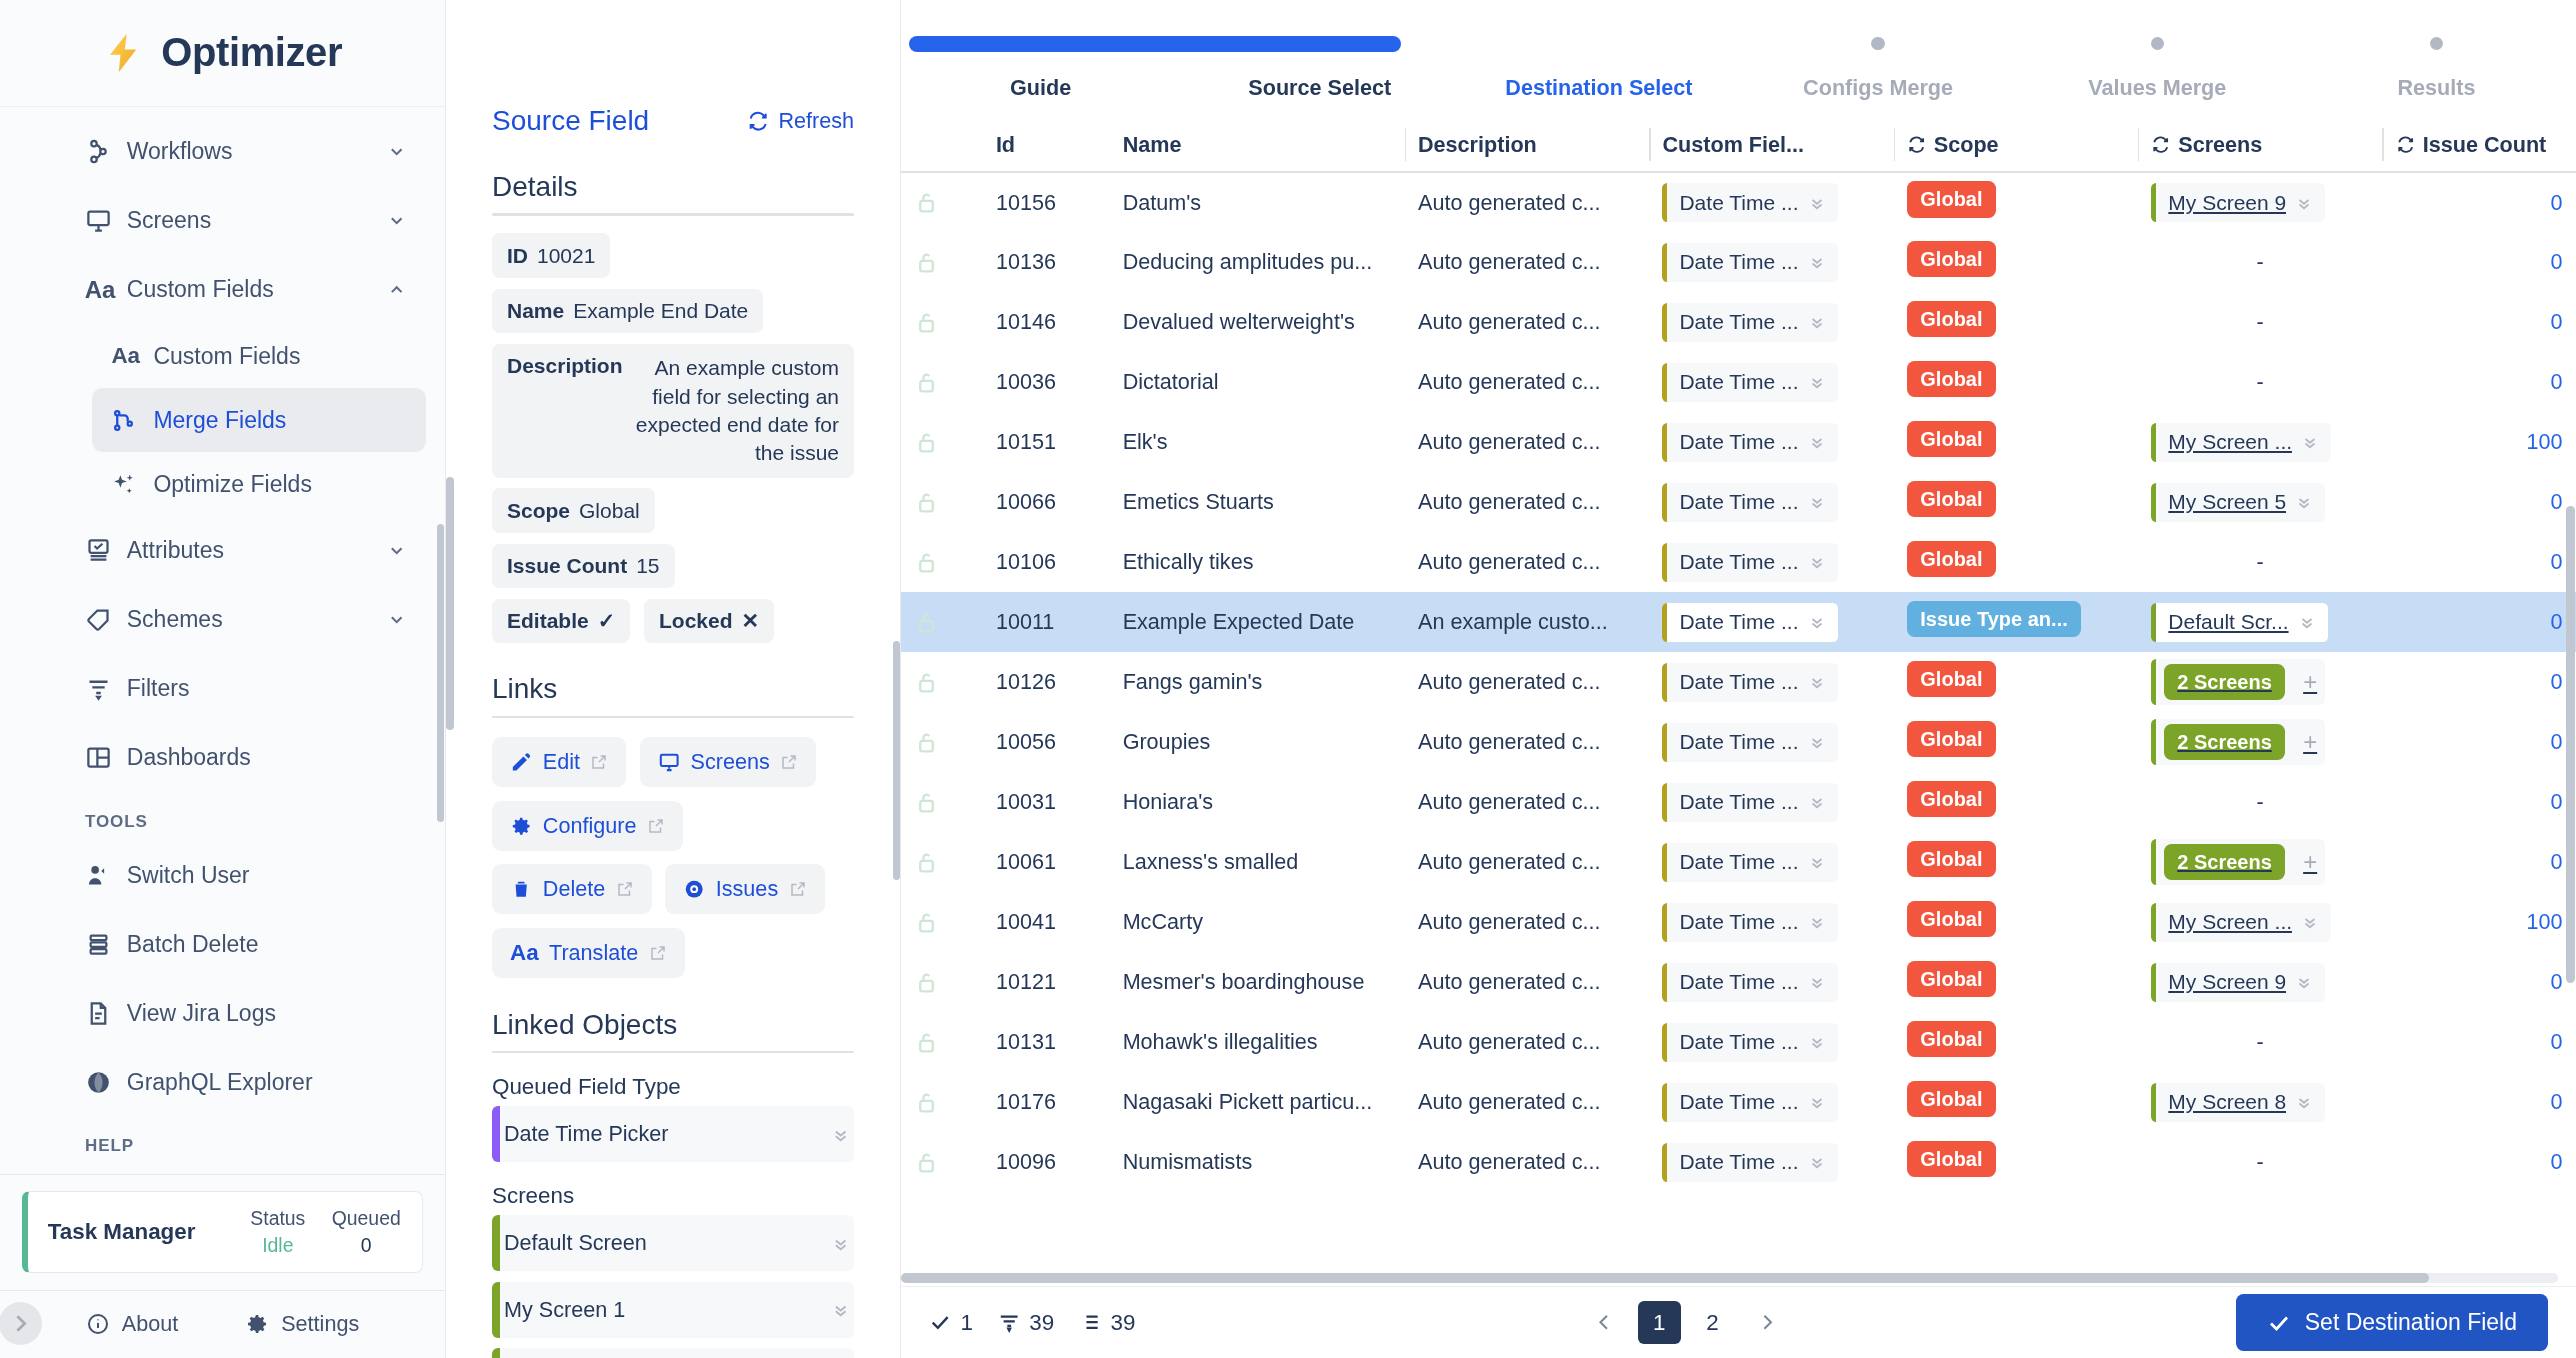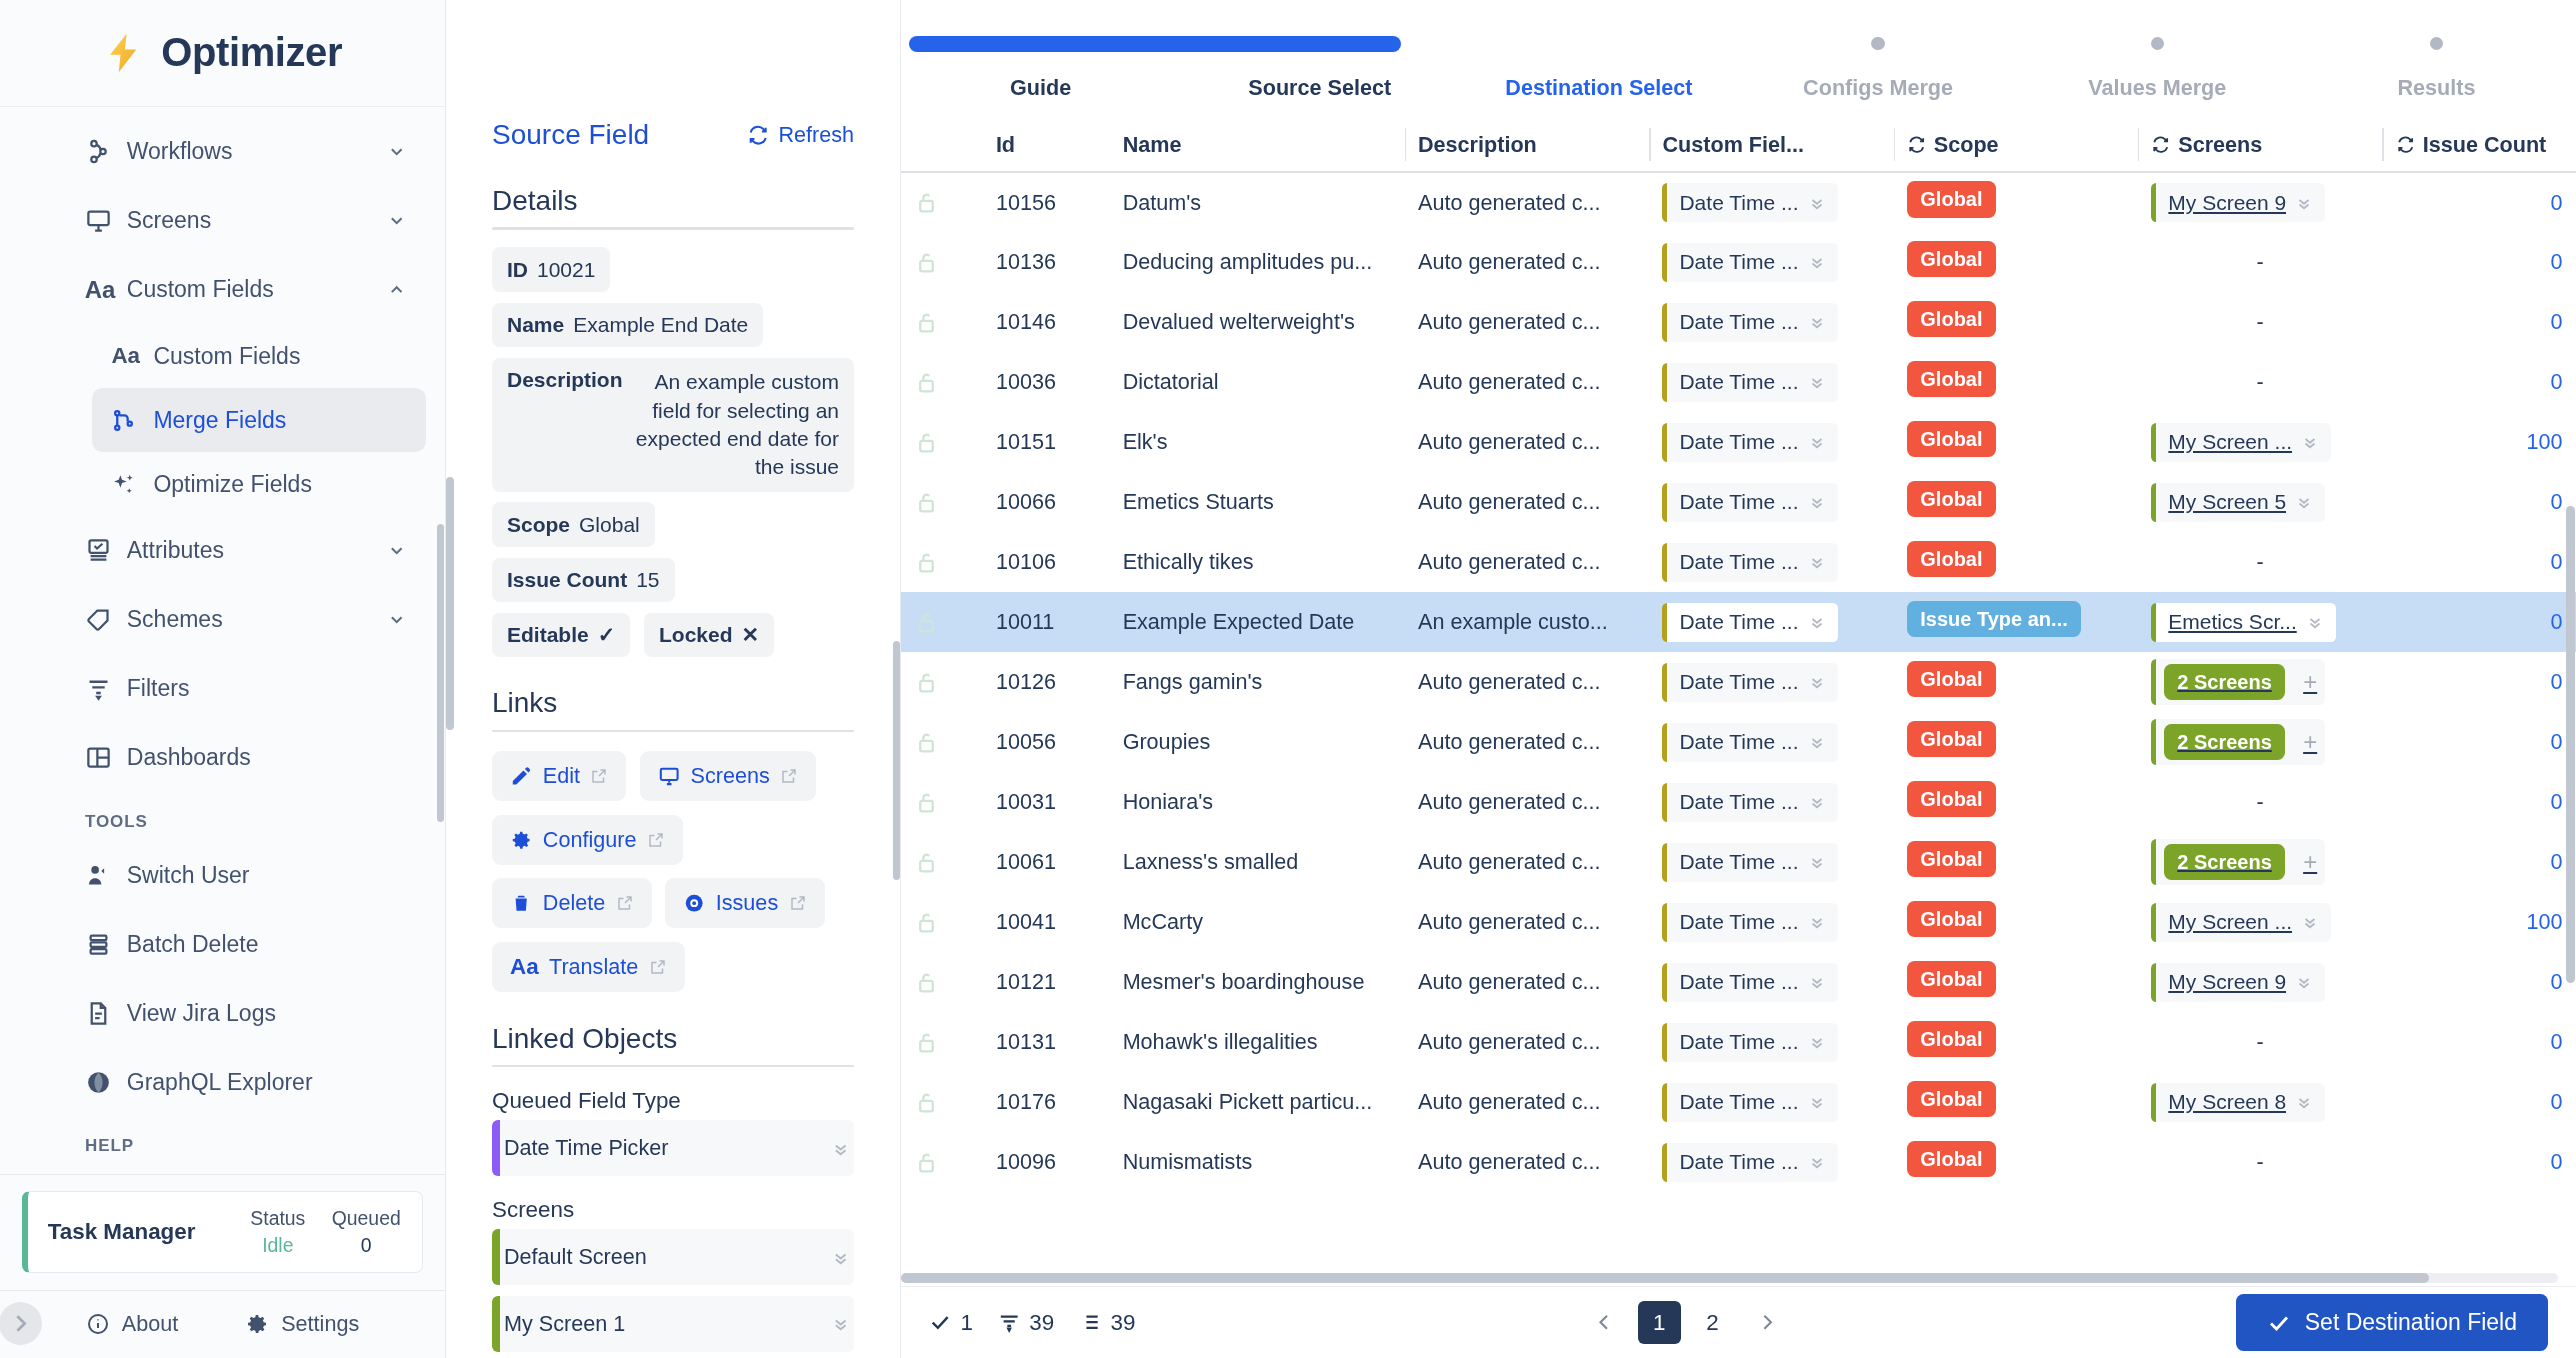--- a/index.html
+++ b/index.html
@@ -74,21 +74,21 @@
     background: #e4e6ea; border-radius: 50%; display: flex; align-items: center;
     justify-content: center; color: #a5acb8; font-size: 27px;
   }
 
   
   .details-panel {
     width: 455px; flex: 0 0 455px; height: 1358px; position: relative;
     background: #fff; border-right: 1.5px solid #e7e9ee; overflow: hidden;
     padding: 0 46px;
   }
-  .dp-head { display: flex; align-items: center; padding-top: 74px; margin-top: 45px; }
+  .dp-head { display: flex; align-items: center; padding-top: 105px; }
   .dp-title { font-size: 28px; color: #1d4ed8; font-weight: 500; flex: 1 1 auto; }
   .dp-refresh { display: flex; align-items: center; gap: 9px; font-size: 21.6px; color: #1d4ed8; cursor: pointer; }
   .sec-title { font-size: 28px; color: #253858; margin-top: 34px; }
   .sec-rule { height: 2.2px; background: #dfe1e6; margin-top: 10.4px; border-radius: 1.5px; }
 
   .chip {
     display: inline-flex; align-items: baseline; background: #f2f3f5;
     border-radius: 7.5px; padding: 10.4px 15px; margin: 10.4px 10.4px 0 0;
     font-size: 21px; color: #253858;
   }
@@ -876,21 +876,21 @@
               <td class="c-type"><span class="pill-select">
                   <span class="txt">Date Time ...</span>
                   <span class="dchev">
                     <svg width="18" height="18" viewBox="0 0 24 24" fill="none" stroke="currentColor" stroke-width="2.4">
                       <path d="M6 8l6 5 6-5M6 14l6 5 6-5"></path>
                     </svg>
                   </span>
                 </span></td>
               <td class="c-scope"><span class="tag issuetype">Issue Type an...</span></td>
               <td class="c-screens"><span class="pill-select green">
-                  <span class="txt">Emetics Scr...</span>
+                  <span class="txt">Default Scr...</span>
                   <span class="dchev">
                     <svg width="18" height="18" viewBox="0 0 24 24" fill="none" stroke="currentColor" stroke-width="2.4">
                       <path d="M6 8l6 5 6-5M6 14l6 5 6-5"></path>
                     </svg>
                   </span>
                 </span></td>
               <td class="c-issue"><span class="issue-link">0</span></td>
             </tr>
             <tr class="row">
               <td class="c-lock"><span><svg width="25" height="25" viewBox="0 0 24 24" fill="none" stroke="#cfe5d6" stroke-width="2.2">

